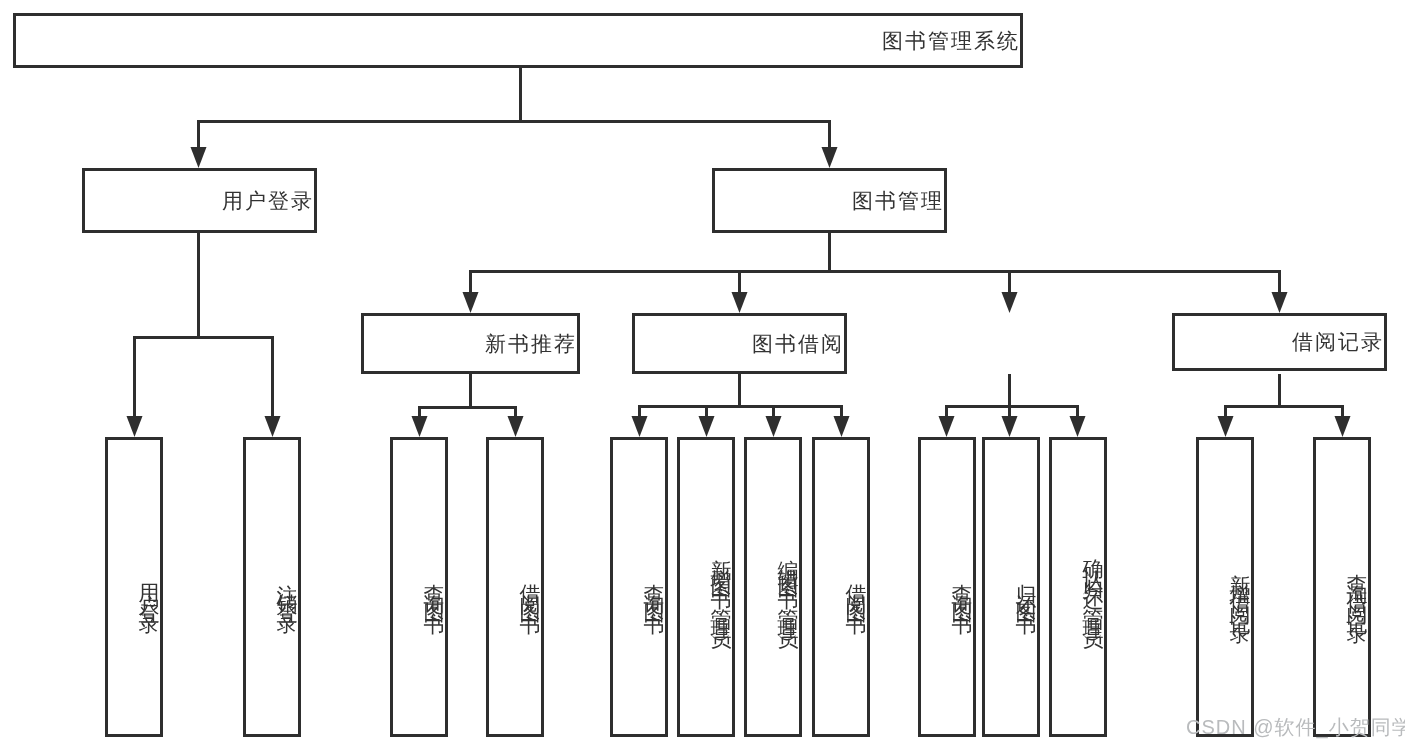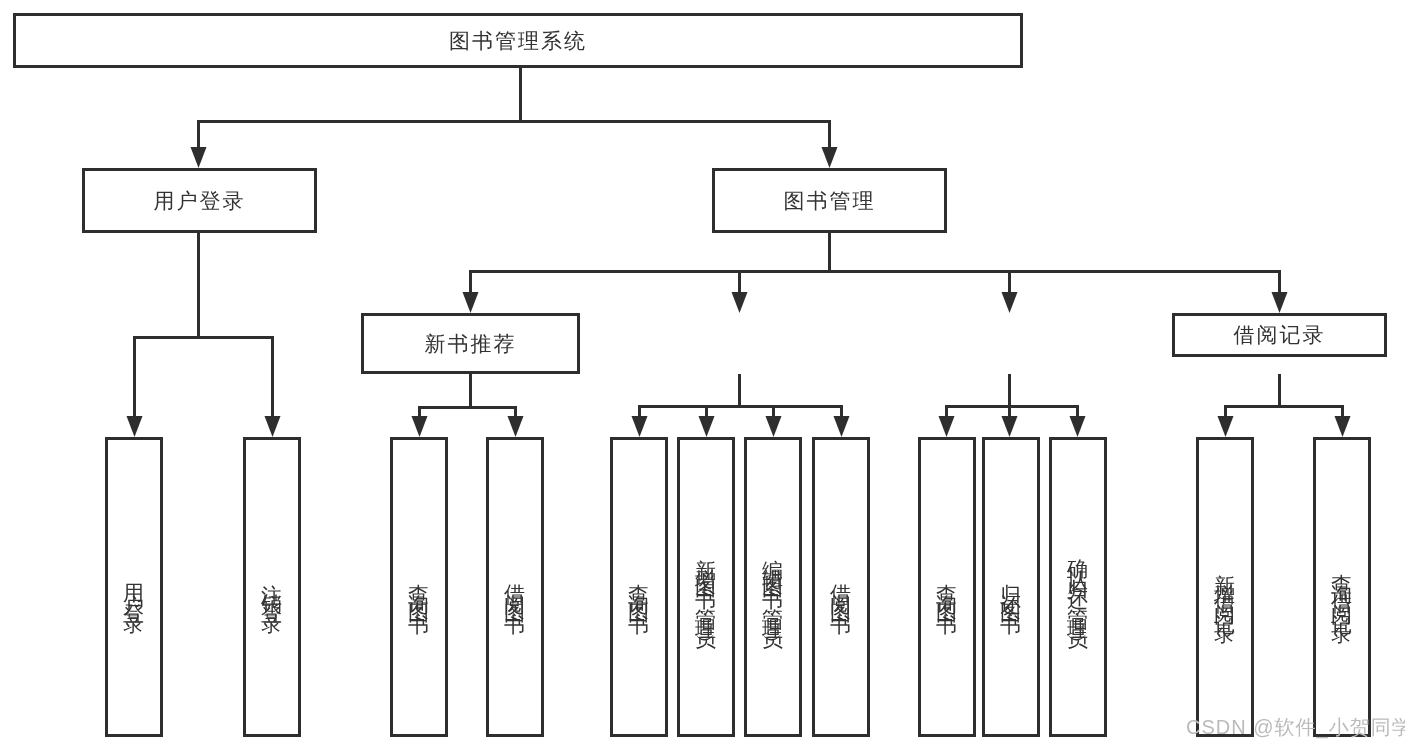--- a/index.html
+++ b/index.html
@@ -11,21 +11,21 @@
   *{margin:0;padding:0;box-sizing:border-box;}
   html,body{background:var(--background);}
   body{
     font-family:"Liberation Sans","DejaVu Sans",sans-serif;
     width:1405px;height:747px;position:relative;overflow:hidden;
   }
   .stage{position:absolute;left:0;top:0;width:1405px;height:747px;}
   .edges{position:absolute;left:0;top:0;width:1405px;height:747px;color:var(--line);}
   .box{
     position:absolute;border:3px solid var(--line);background:var(--background);
-    display:flex;align-items:center;justify-content:center;color:var(--text);
+    display:flex;align-items:center;justify-content:flex-end;color:var(--text);
   }
   .hnode span{font-size:21px;letter-spacing:2px;white-space:nowrap;}
   .root{left:13px;top:13px;width:1010px;height:55px;}
   .leaf{top:437px;width:58px;height:300px;}
   .vtext{
     writing-mode:vertical-rl;text-orientation:mixed;
     font-size:21px;letter-spacing:10px;line-height:1;white-space:nowrap;
   }
   .watermark{
     position:absolute;left:1186px;top:714px;z-index:10;
@@ -87,21 +87,24 @@
   <div class="box hnode" style="left:82px;top:168px;width:235px;height:65px">
     <span>用户登录</span>
   </div>
   <div class="box hnode" style="left:712px;top:168px;width:235px;height:65px">
     <span>图书管理</span>
   </div>
 
   <div class="box hnode" style="left:361px;top:313px;width:219px;height:61px">
     <span>新书推荐</span>
   </div>
-  <div class="box hnode" style="left:1172px;top:313px;width:215px;height:44px">
+  <div class="box hnode" style="left:632px;top:313px;width:215px;height:61px">
+    <span>图书借阅</span>
+  </div>
+  <div class="box hnode" style="left:1172px;top:313px;width:215px;height:58px">
     <span>借阅记录</span>
   </div>
 
   <div class="box leaf" style="left:105px">
     <span class="vtext">用户登录</span>
   </div>
   <div class="box leaf" style="left:243px">
     <span class="vtext">注销登录</span>
   </div>
   <div class="box leaf" style="left:390px">

